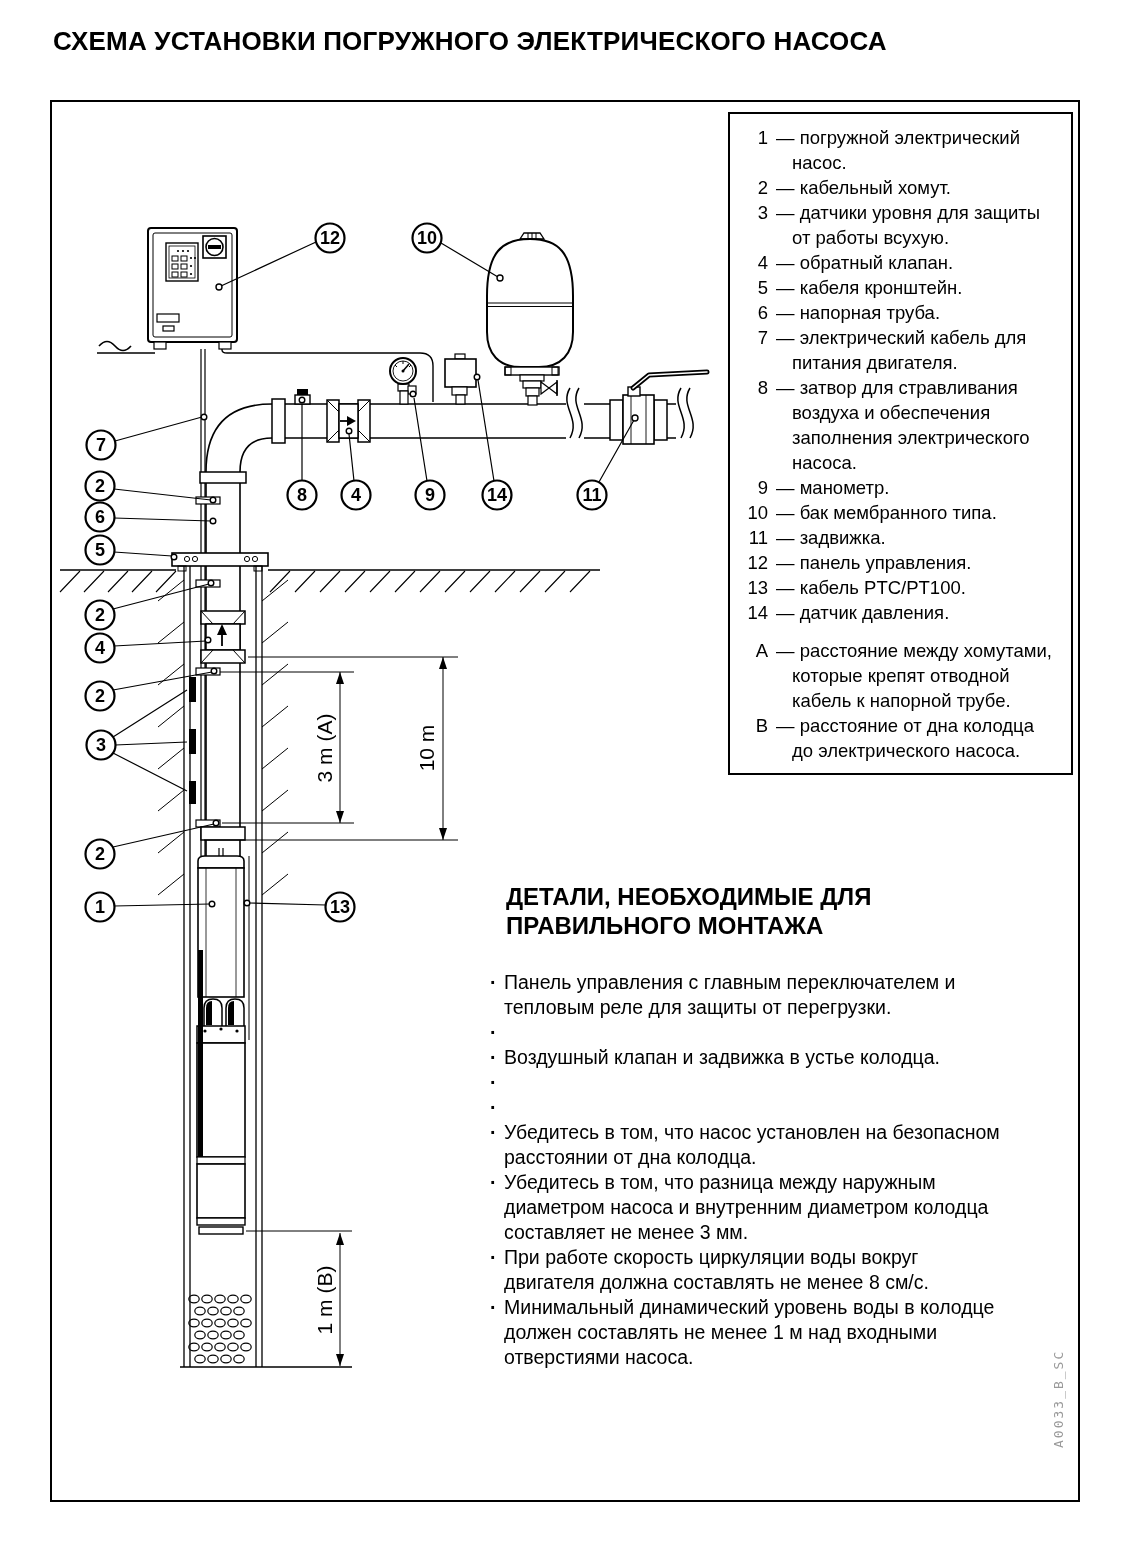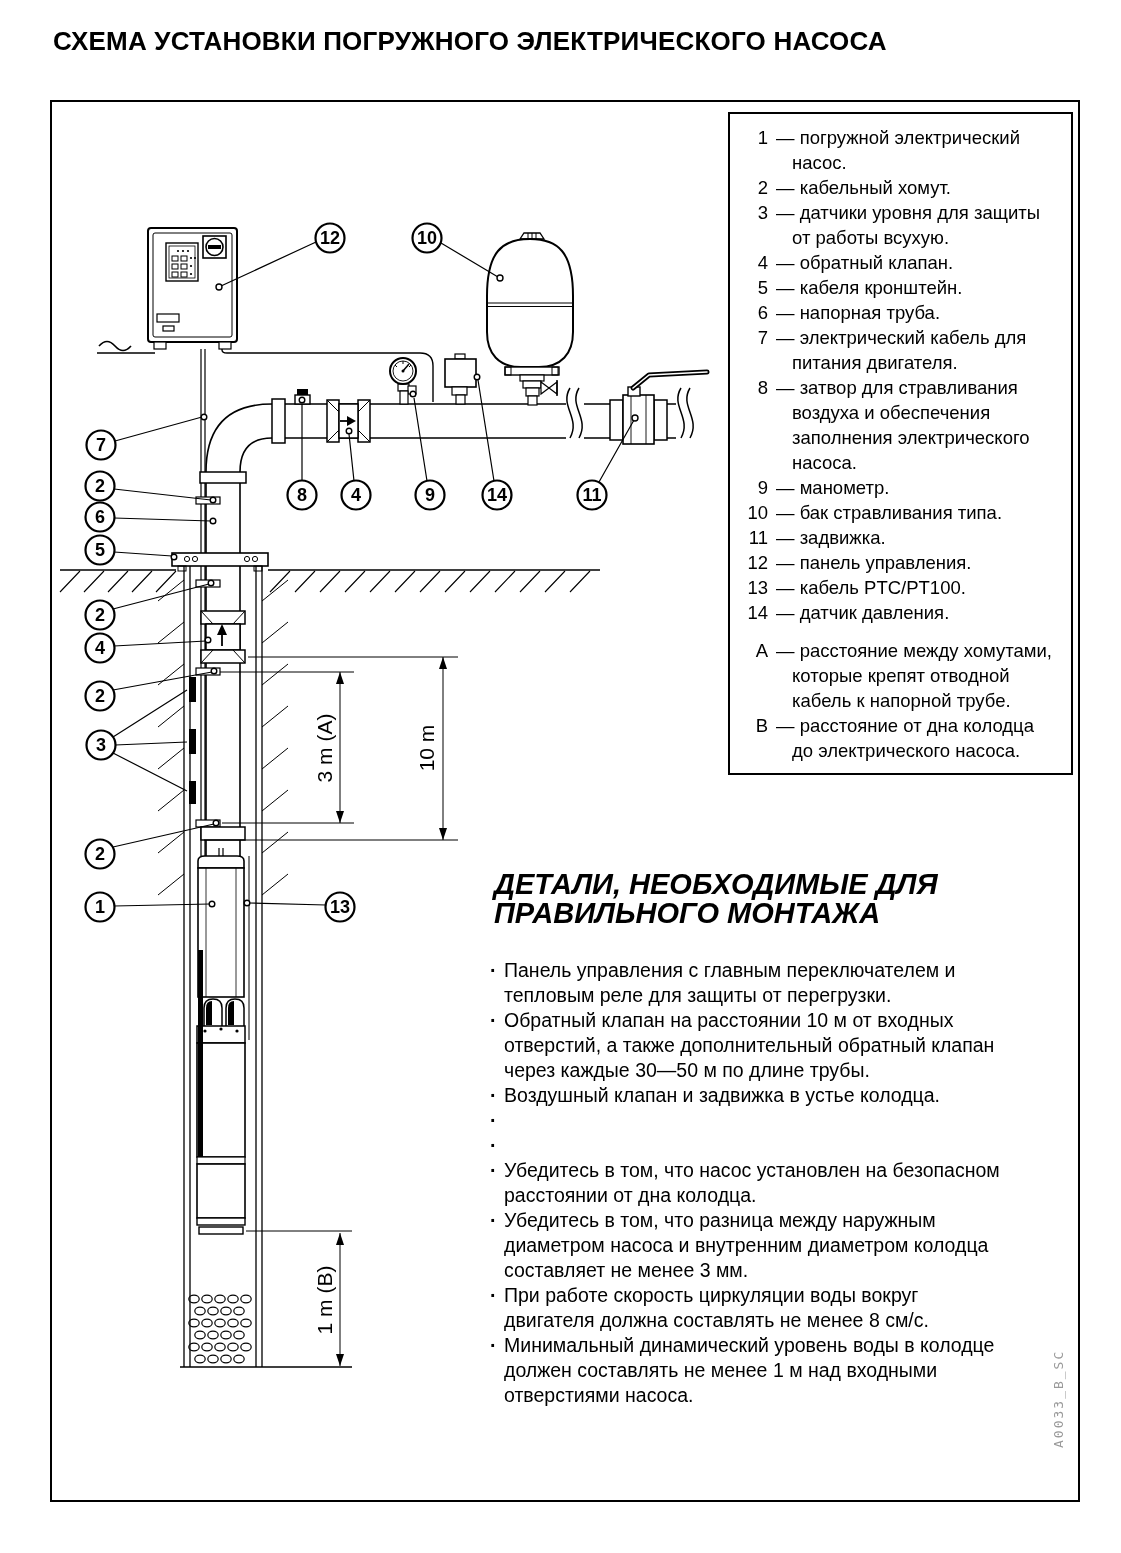--- a/index.html
+++ b/index.html
@@ -10,21 +10,21 @@
   .main-box{position:absolute;left:50px;top:100px;width:1030px;height:1402px;
         border:2px solid #000;box-sizing:border-box;}
   svg.diagram{position:absolute;left:0;top:0;width:1121px;height:1553px;}
   .legend{position:absolute;left:728px;top:112px;width:345px;height:663px;border:2px solid #000;
         box-sizing:border-box;padding:11px 8px 0 8px;font-size:18.5px;line-height:25px;}
   .lg-row{display:flex;}
   .lg-num{width:30px;text-align:right;flex:none;}
   .lg-txt{margin-left:8px;white-space:pre-line;padding-left:16px;text-indent:-16px;}
   .lg-notes{margin-top:13px;}
   .details{position:absolute;left:490px;top:866px;width:582px;}
-  .details-heading{margin:4px;font-size:29px;line-height:29px;font-weight:bold;white-space:pre-line;font-style:italic;}
+  .details-heading{margin:16px;font-size:24px;line-height:29px;font-weight:bold;white-space:pre-line;}
   .bullets{margin-top:30px;}
   .blt{display:flex;font-size:19.5px;line-height:25px;}
   .blt-dot{width:14px;flex:none;font-weight:bold;}
   .blt-txt{white-space:pre-line;}
   .watermark{position:absolute;left:1051px;top:1448px;transform:rotate(-90deg);
         transform-origin:0 0;font-family:"DejaVu Sans Mono",monospace;font-size:13px;
         letter-spacing:2px;color:#9a9a9a;white-space:nowrap;}
   text{font-family:"Liberation Sans",sans-serif;}
   .co-num{font-size:18px;font-weight:bold;text-anchor:middle;}
   .dim-label{font-size:21px;text-anchor:middle;}
@@ -417,21 +417,21 @@
 воздуха и обеспечения
 заполнения электрического
 насоса.</span>
       </div>
     <div class="lg-row">
         <span class="lg-num">9</span>
         <span class="lg-txt">— манометр.</span>
       </div>
     <div class="lg-row">
         <span class="lg-num">10</span>
-        <span class="lg-txt">— бак стравливания типа.</span>
+        <span class="lg-txt">— бак мембранного типа.</span>
       </div>
     <div class="lg-row">
         <span class="lg-num">11</span>
         <span class="lg-txt">— задвижка.</span>
       </div>
     <div class="lg-row">
         <span class="lg-num">12</span>
         <span class="lg-txt">— панель управления.</span>
       </div>
     <div class="lg-row">
@@ -461,23 +461,20 @@
     <h2 class="details-heading">ДЕТАЛИ, НЕОБХОДИМЫЕ ДЛЯ
 ПРАВИЛЬНОГО МОНТАЖА</h2>
     <div class="bullets">
       <div class="blt">
           <span class="blt-dot">·</span>
           <span class="blt-txt">Панель управления с главным переключателем и
 тепловым реле для защиты от перегрузки.</span>
         </div>
       <div class="blt">
           <span class="blt-dot">·</span>
-          <span class="blt-txt">Обратный клапан на расстоянии 10 м от входных
-отверстий, а также дополнительный обратный клапан
-через каждые 30—50 м по длине трубы.</span>
         </div>
       <div class="blt">
           <span class="blt-dot">·</span>
           <span class="blt-txt">Воздушный клапан и задвижка в устье колодца.</span>
         </div>
       <div class="blt">
           <span class="blt-dot">·</span>
         </div>
       <div class="blt">
           <span class="blt-dot">·</span>

